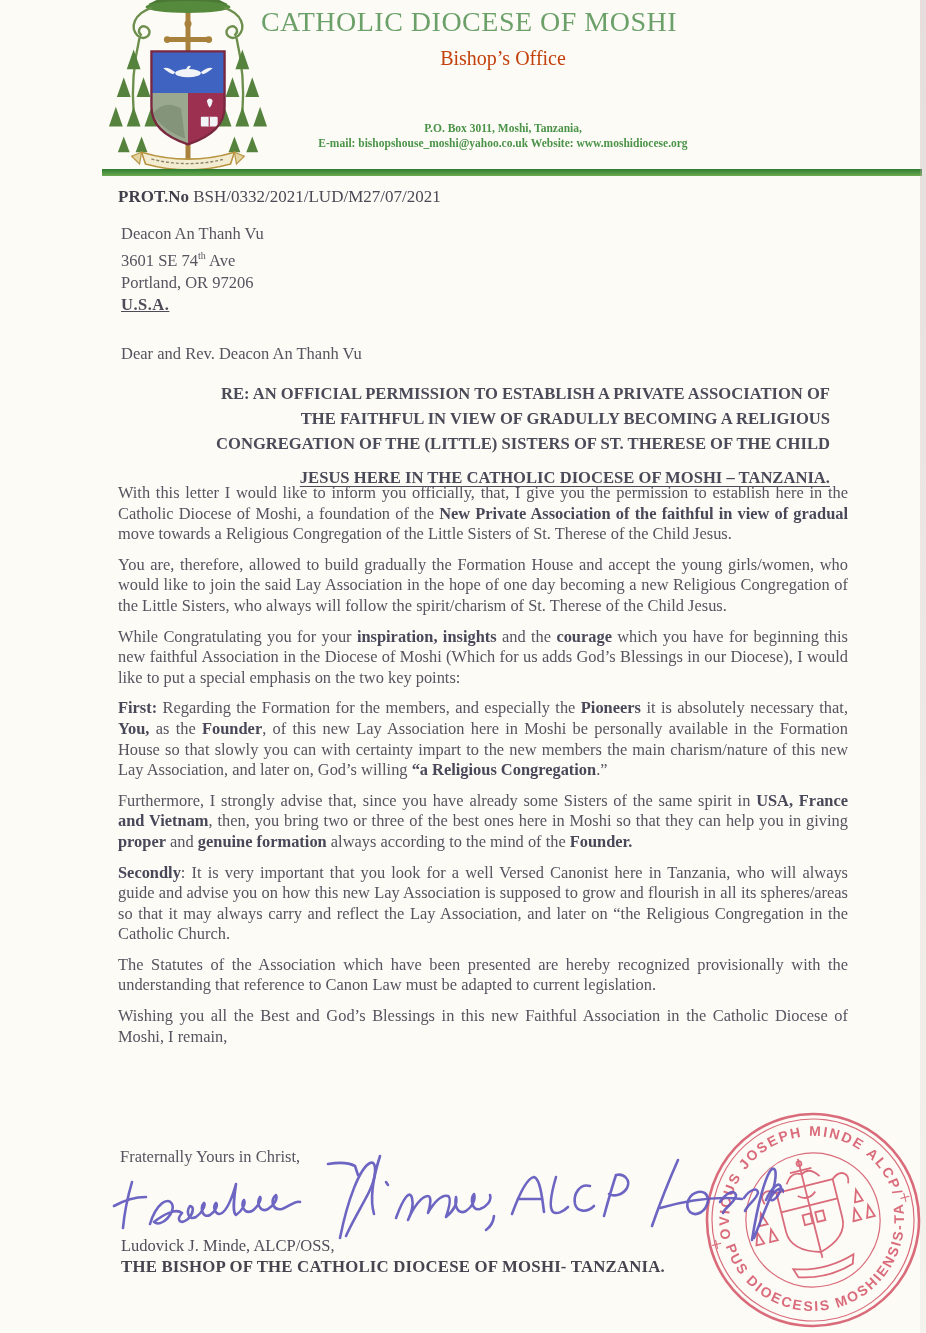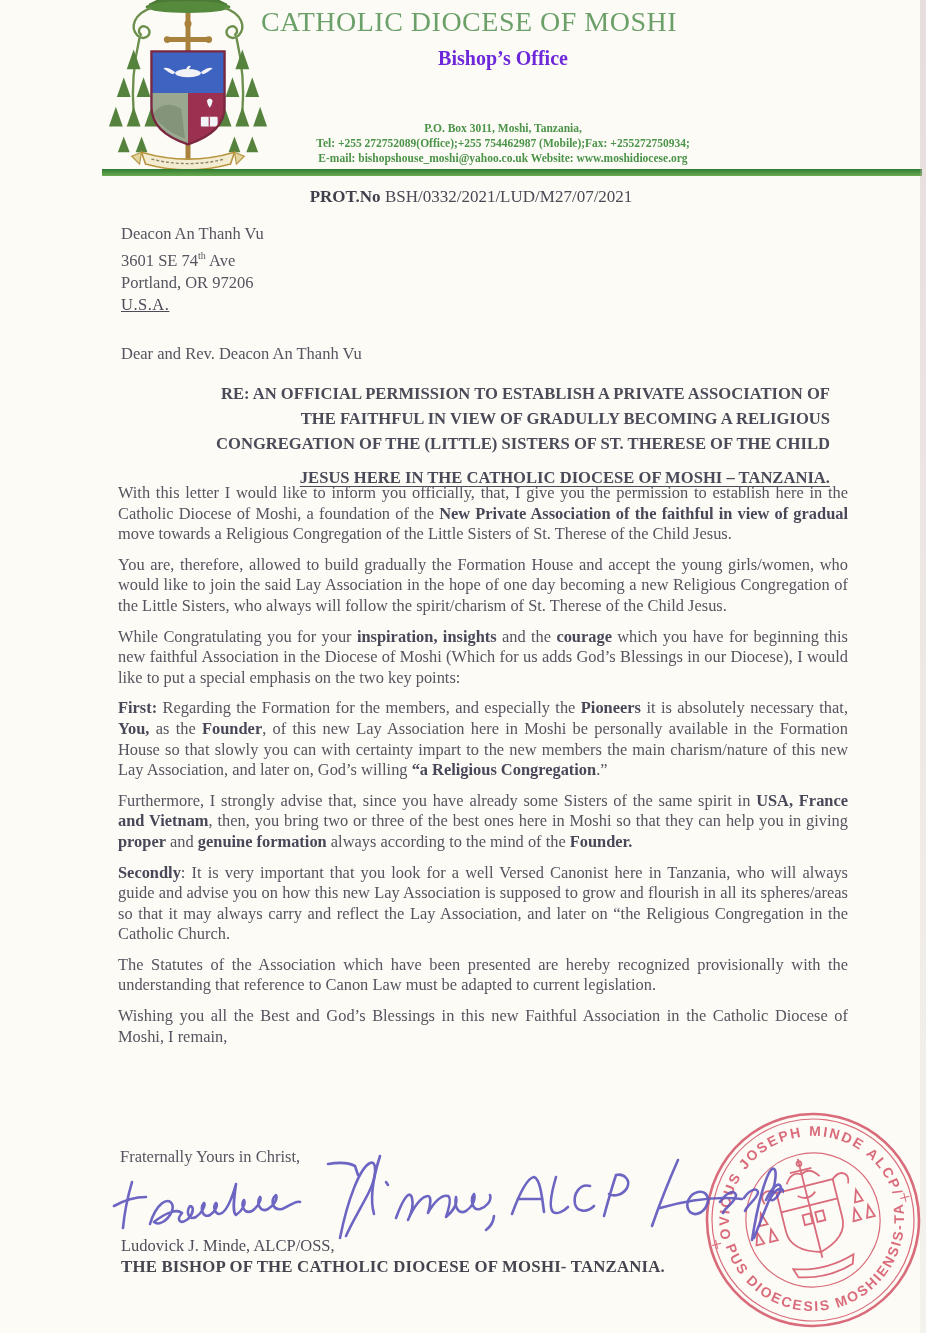--- a/index.html
+++ b/index.html
@@ -7,33 +7,33 @@
     position:relative; width:926px; height:1333px; margin:0 auto;
     background:#fcfbf6; overflow:hidden;
     font-family:"Liberation Serif", serif; color:#55545f;
   }
   .scan-edge{position:absolute; right:0; top:0; width:6px; height:100%;
     background:linear-gradient(rgba(190,165,175,.35), rgba(190,180,170,.12));}
   
   .lh-title{position:absolute; top:6px; left:12px; width:914px; text-align:center;
     font-size:28px; letter-spacing:.5px; color:#5d975a; opacity:.9;}
   .lh-subtitle{position:absolute; top:47px; left:80px; width:846px; text-align:center;
-    font-size:20px; color:#6d28d9;font-weight:bold;}
+    font-size:20px; color:#c2410c;}
   .lh-contact{position:absolute; top:121px; left:80px; width:846px; text-align:center;
     font-size:11.5px; font-weight:bold; color:#4b9348; line-height:15px;}
   .lh-band{position:absolute; top:169px; left:102px; width:820px; height:7px;
     background:linear-gradient(#2f7c31,#6cab50);}
   .crest{position:absolute; left:104px; top:-6px; width:168px; height:188px;}
   
   .prot-row{position:absolute; top:187px; left:118px; width:706px;
-    display:flex; justify-content:center; font-size:17px; color:#4a4955;}
+    display:flex; justify-content:flex-start; font-size:17px; color:#4a4955;}
   .prot-row .lbl{font-weight:bold; color:#403f4b;}
   
   .recipient{position:absolute; top:223px; left:121px; font-size:16.5px; line-height:22px;}
-  .recipient .usa{font-weight:normal; text-decoration:underline; letter-spacing:.5px; color:#4c4b57;}
+  .recipient .usa{font-weight:bold; text-decoration:underline; letter-spacing:.5px; color:#4c4b57;}
   sup{font-size:10px;}
   .salutation{position:absolute; top:344px; left:121px; font-size:16.5px;text-align:right;}
   
   .subject{position:absolute; top:381px; left:130px; width:700px; text-align:right;
     font-weight:bold; font-size:16.6px; line-height:25px; color:#4b4a58;}
   .subject .u{text-decoration:underline; text-underline-offset:3px;margin-top:9px;}
   
   .body-text{position:absolute; top:483px; left:118px; width:730px;
     font-size:16.4px; line-height:20.6px; text-align:justify;}
   .body-text p{margin:0 0 10px;}
@@ -118,21 +118,20 @@
       <path d="M38 160 Q85 174 132 160 L128 172 Q85 184 42 172 Z" fill="#f4ecd0" stroke="#b89440" stroke-width="1.6"></path>
       <path d="M38 160 l-10 4 l8 8 Z M132 160 l10 4 l-8 8 Z" fill="#e3d4a0" stroke="#b89440" stroke-width="1.2"></path>
       <path d="M48 167 q37 9 74 0" fill="none" stroke="#8b8468" stroke-width="1.4" stroke-dasharray="3 2"></path>
     </g>
   </svg>
 
   <div class="lh-title">CATHOLIC DIOCESE OF MOSHI</div>
   <div class="lh-subtitle">Bishop’s Office</div>
   <div class="lh-contact">
     <div>P.O. Box 3011, Moshi, Tanzania,</div>
-    <div>Tel: +255 272752089(Office);+255 754462987 (Mobile);Fax: +255272750934;</div>
     <div>E-mail: bishopshouse_moshi@yahoo.co.uk Website: www.moshidiocese.org</div>
   </div>
   <div class="lh-band"></div>
 
   <div class="prot-row">
     <div><span class="lbl">PROT.No</span><span> BSH/0332/2021/LUD/M</span></div>
     <div>27/07/2021</div>
   </div>
 
   <div class="recipient">

